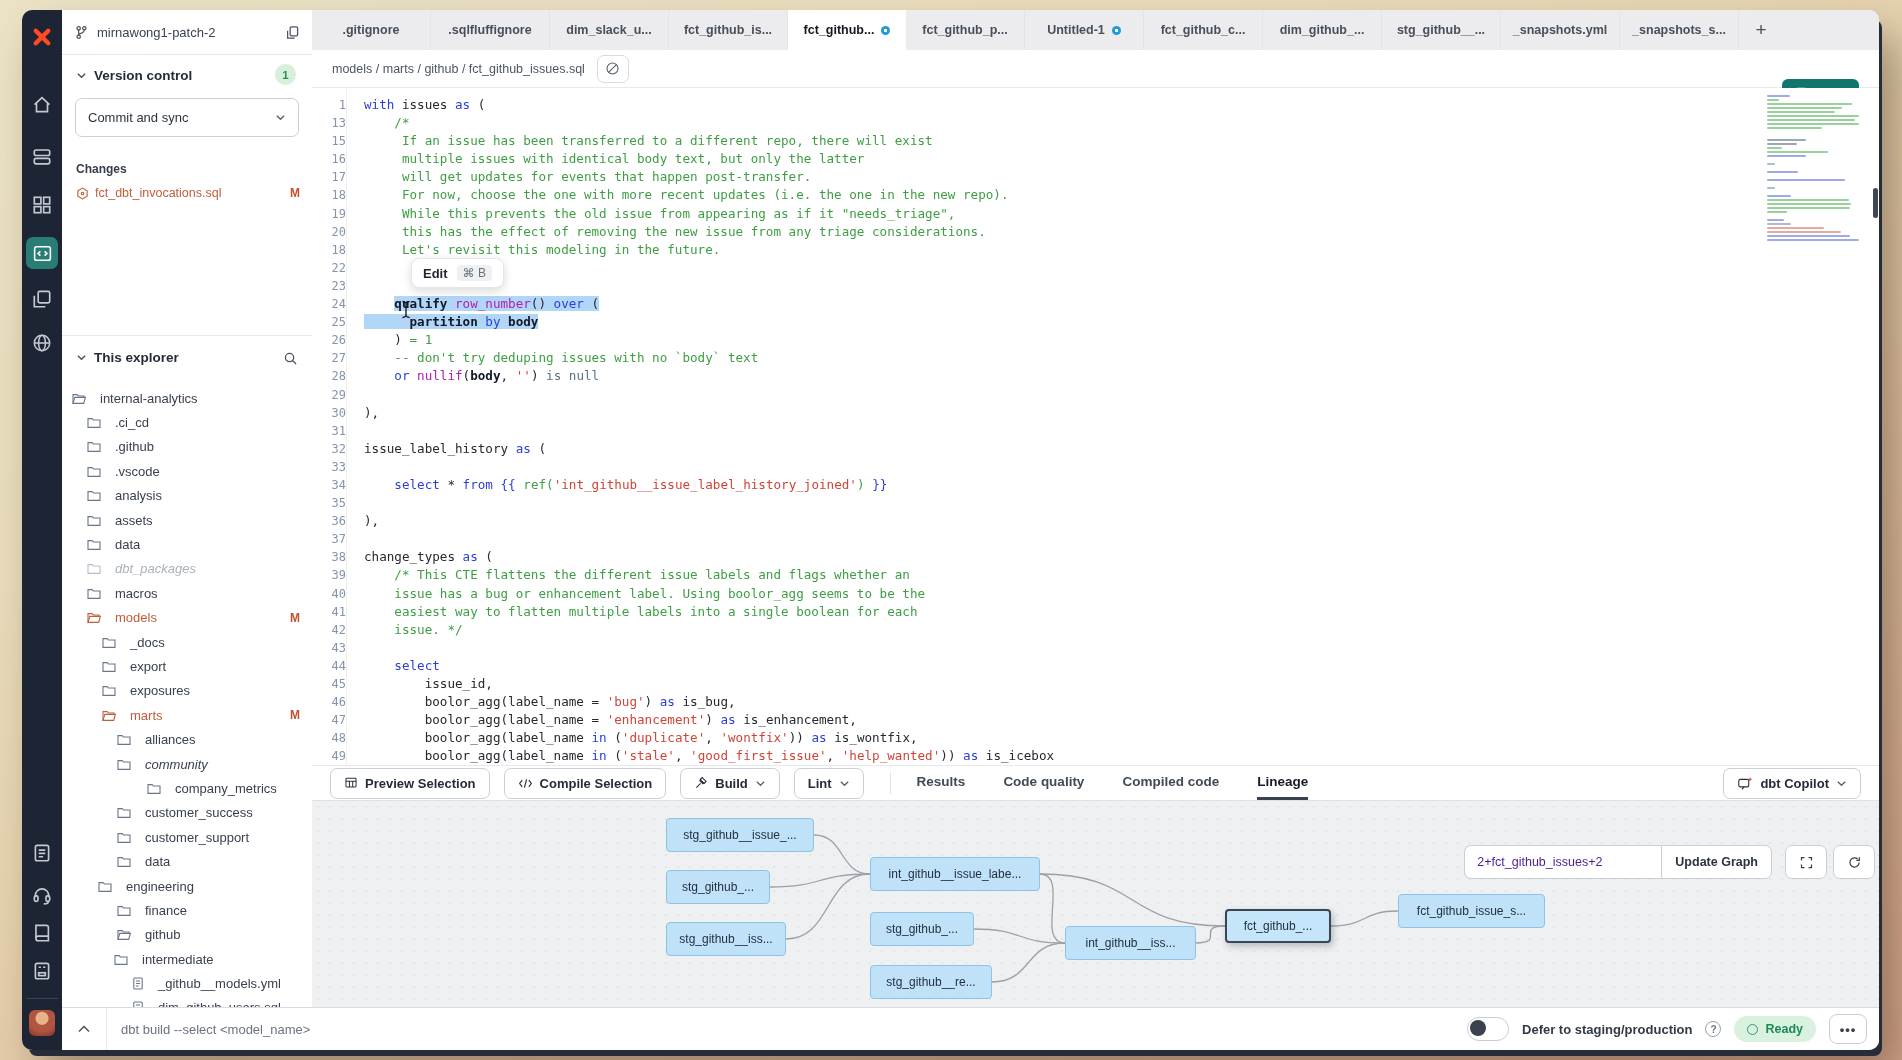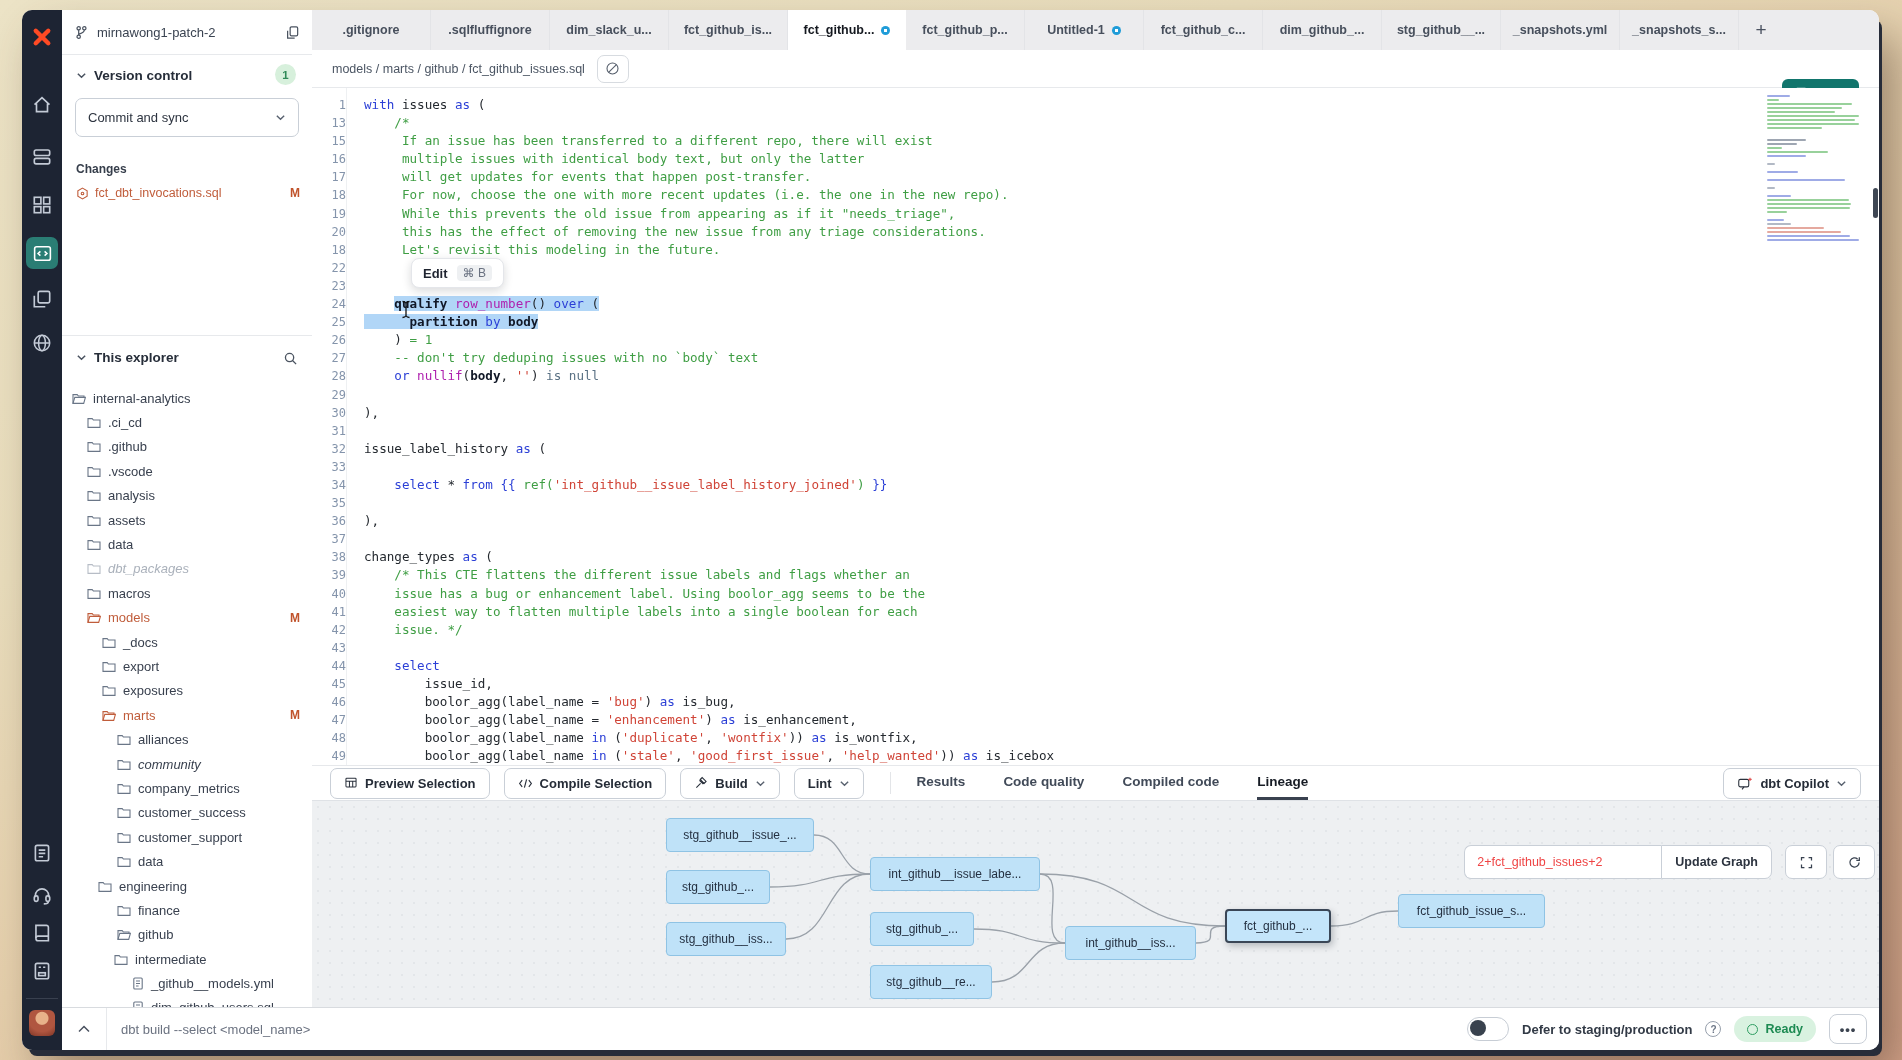--- a/index.html
+++ b/index.html
@@ -31,21 +31,21 @@
   .commit-btn{position:absolute;left:13px;right:13px;top:88px;height:37px;border:1px solid #c9cfd7;border-radius:7px;
     display:flex;align-items:center;justify-content:space-between;padding:0 12px;font-size:13px;color:#2c333f;background:#fff;}
   .changes-lbl{position:absolute;left:14px;top:152px;font-size:12px;font-weight:700;color:#363e4b;}
   .change-file{position:absolute;left:14px;right:12px;top:172px;height:22px;display:flex;align-items:center;gap:6px;
     font-size:12.5px;color:#c05d3b;}
   .change-file .m{margin-left:auto;color:#c0532b;font-weight:700;font-size:12px;}
   .panel-div{position:absolute;left:0;right:0;top:325px;height:1px;background:#e7e9ec;}
   .explorer-head{top:340px;left:14px;}
   .search-ic{position:absolute;right:14px;top:341px;color:#4a5360;}
   .tree{position:absolute;left:0;right:0;top:376px;}
-  .tree-row{height:24.4px;display:flex;align-items:center;gap:7px;font-size:13px;color:#39414f;padding-right:12px;}
+  .tree-row{height:24.4px;display:flex;align-items:center;gap:14px;font-size:13px;color:#39414f;padding-right:12px;}
   .tree-row .ic{color:#6a7687;display:flex;}
   .tree-row.accent,.tree-row.accent .ic{color:#c05d3b;}
   .tree-row.muted{color:#aab1bb;font-style:italic;}
   .tree-row.muted .ic{color:#b7bdc6;}
   .tree-row .m{margin-left:auto;color:#c0532b;font-weight:700;font-size:12px;}
   
   .main{position:absolute;left:290px;top:0;right:0;bottom:0;}
   .tabbar{position:absolute;left:0;top:0;right:0;height:40px;background:#ececee;display:flex;align-items:stretch;}
   .tab{width:118px;display:flex;align-items:center;justify-content:center;gap:7px;font-size:12.5px;font-weight:600;
     color:#474f5c;border-right:1px solid #e3e4e7;white-space:nowrap;overflow:hidden;}
@@ -92,21 +92,21 @@
   
   .lineage{position:absolute;left:0;right:0;top:790px;height:208px;background:#eef0f2;border-top:1px solid #dfe2e6;
     background-image:radial-gradient(#e3e6e9 1px,transparent 1px);background-size:12px 12px;}
   .edges{position:absolute;inset:0;}
   .lnode{position:absolute;height:34px;background:#bfe2f8;border:1px solid #8fc3e4;border-radius:4px;
     display:flex;align-items:center;justify-content:center;font-size:12px;color:#243041;box-sizing:border-box;
     padding:0 8px;white-space:nowrap;overflow:hidden;}
   .lnode.selected{border:2px solid #3a4656;background:#c4e5fa;box-shadow:2px 3px 7px rgba(10,20,30,.25);}
   .graph-ctl{position:absolute;top:44px;right:107px;display:flex;height:34px;}
   .graph-input{width:172px;border:1px solid #c9cfd7;border-right:none;border-radius:7px 0 0 7px;background:#fff;
-    display:flex;align-items:center;padding:0 12px;font-size:12.5px;color:#ef4444;}
+    display:flex;align-items:center;padding:0 12px;font-size:12.5px;color:#4c1d95;}
   .graph-update{border:1px solid #c9cfd7;border-radius:0 7px 7px 0;background:#fff;display:flex;align-items:center;
     padding:0 13px;font-size:12.5px;font-weight:600;color:#2c333f;}
   .sq-btn{position:absolute;top:44px;width:42px;height:34px;border:1px solid #c9cfd7;border-radius:7px;background:#fff;
     display:flex;align-items:center;justify-content:center;color:#394250;box-sizing:border-box;}
   
   .bottom-bar{position:absolute;left:40px;right:0;bottom:0;height:42px;background:#fff;border-top:1px solid #d8dbdf;
     display:flex;align-items:center;}
   .caret-btn{width:44px;height:100%;display:flex;align-items:center;justify-content:center;color:#4a5260;
     border-right:1px solid #e7e9ec;font-size:13px;}
   .cmd{font-size:13px;color:#6b7280;padding-left:14px;flex:1;}
@@ -384,21 +384,21 @@
             <span>alliances</span>
           </div>
           <div class="tree-row" style="padding-left: 55px; font-style: italic;">
             <span class="ic">
               <svg width="14" height="13" viewBox="0 0 14 13" fill="none" stroke="currentColor" stroke-width="1.1">
                 <path d="M1 2.6h4.2l1.2 1.4H13v7.4H1z"></path>
               </svg>
             </span>
             <span>community</span>
           </div>
-          <div class="tree-row" style="padding-left: 55px;">
+          <div class="tree-row" style="padding-left: 85px;">
             <span class="ic">
               <svg width="14" height="13" viewBox="0 0 14 13" fill="none" stroke="currentColor" stroke-width="1.1">
                 <path d="M1 2.6h4.2l1.2 1.4H13v7.4H1z"></path>
               </svg>
             </span>
             <span>company_metrics</span>
           </div>
           <div class="tree-row" style="padding-left: 55px;">
             <span class="ic">
               <svg width="14" height="13" viewBox="0 0 14 13" fill="none" stroke="currentColor" stroke-width="1.1">

